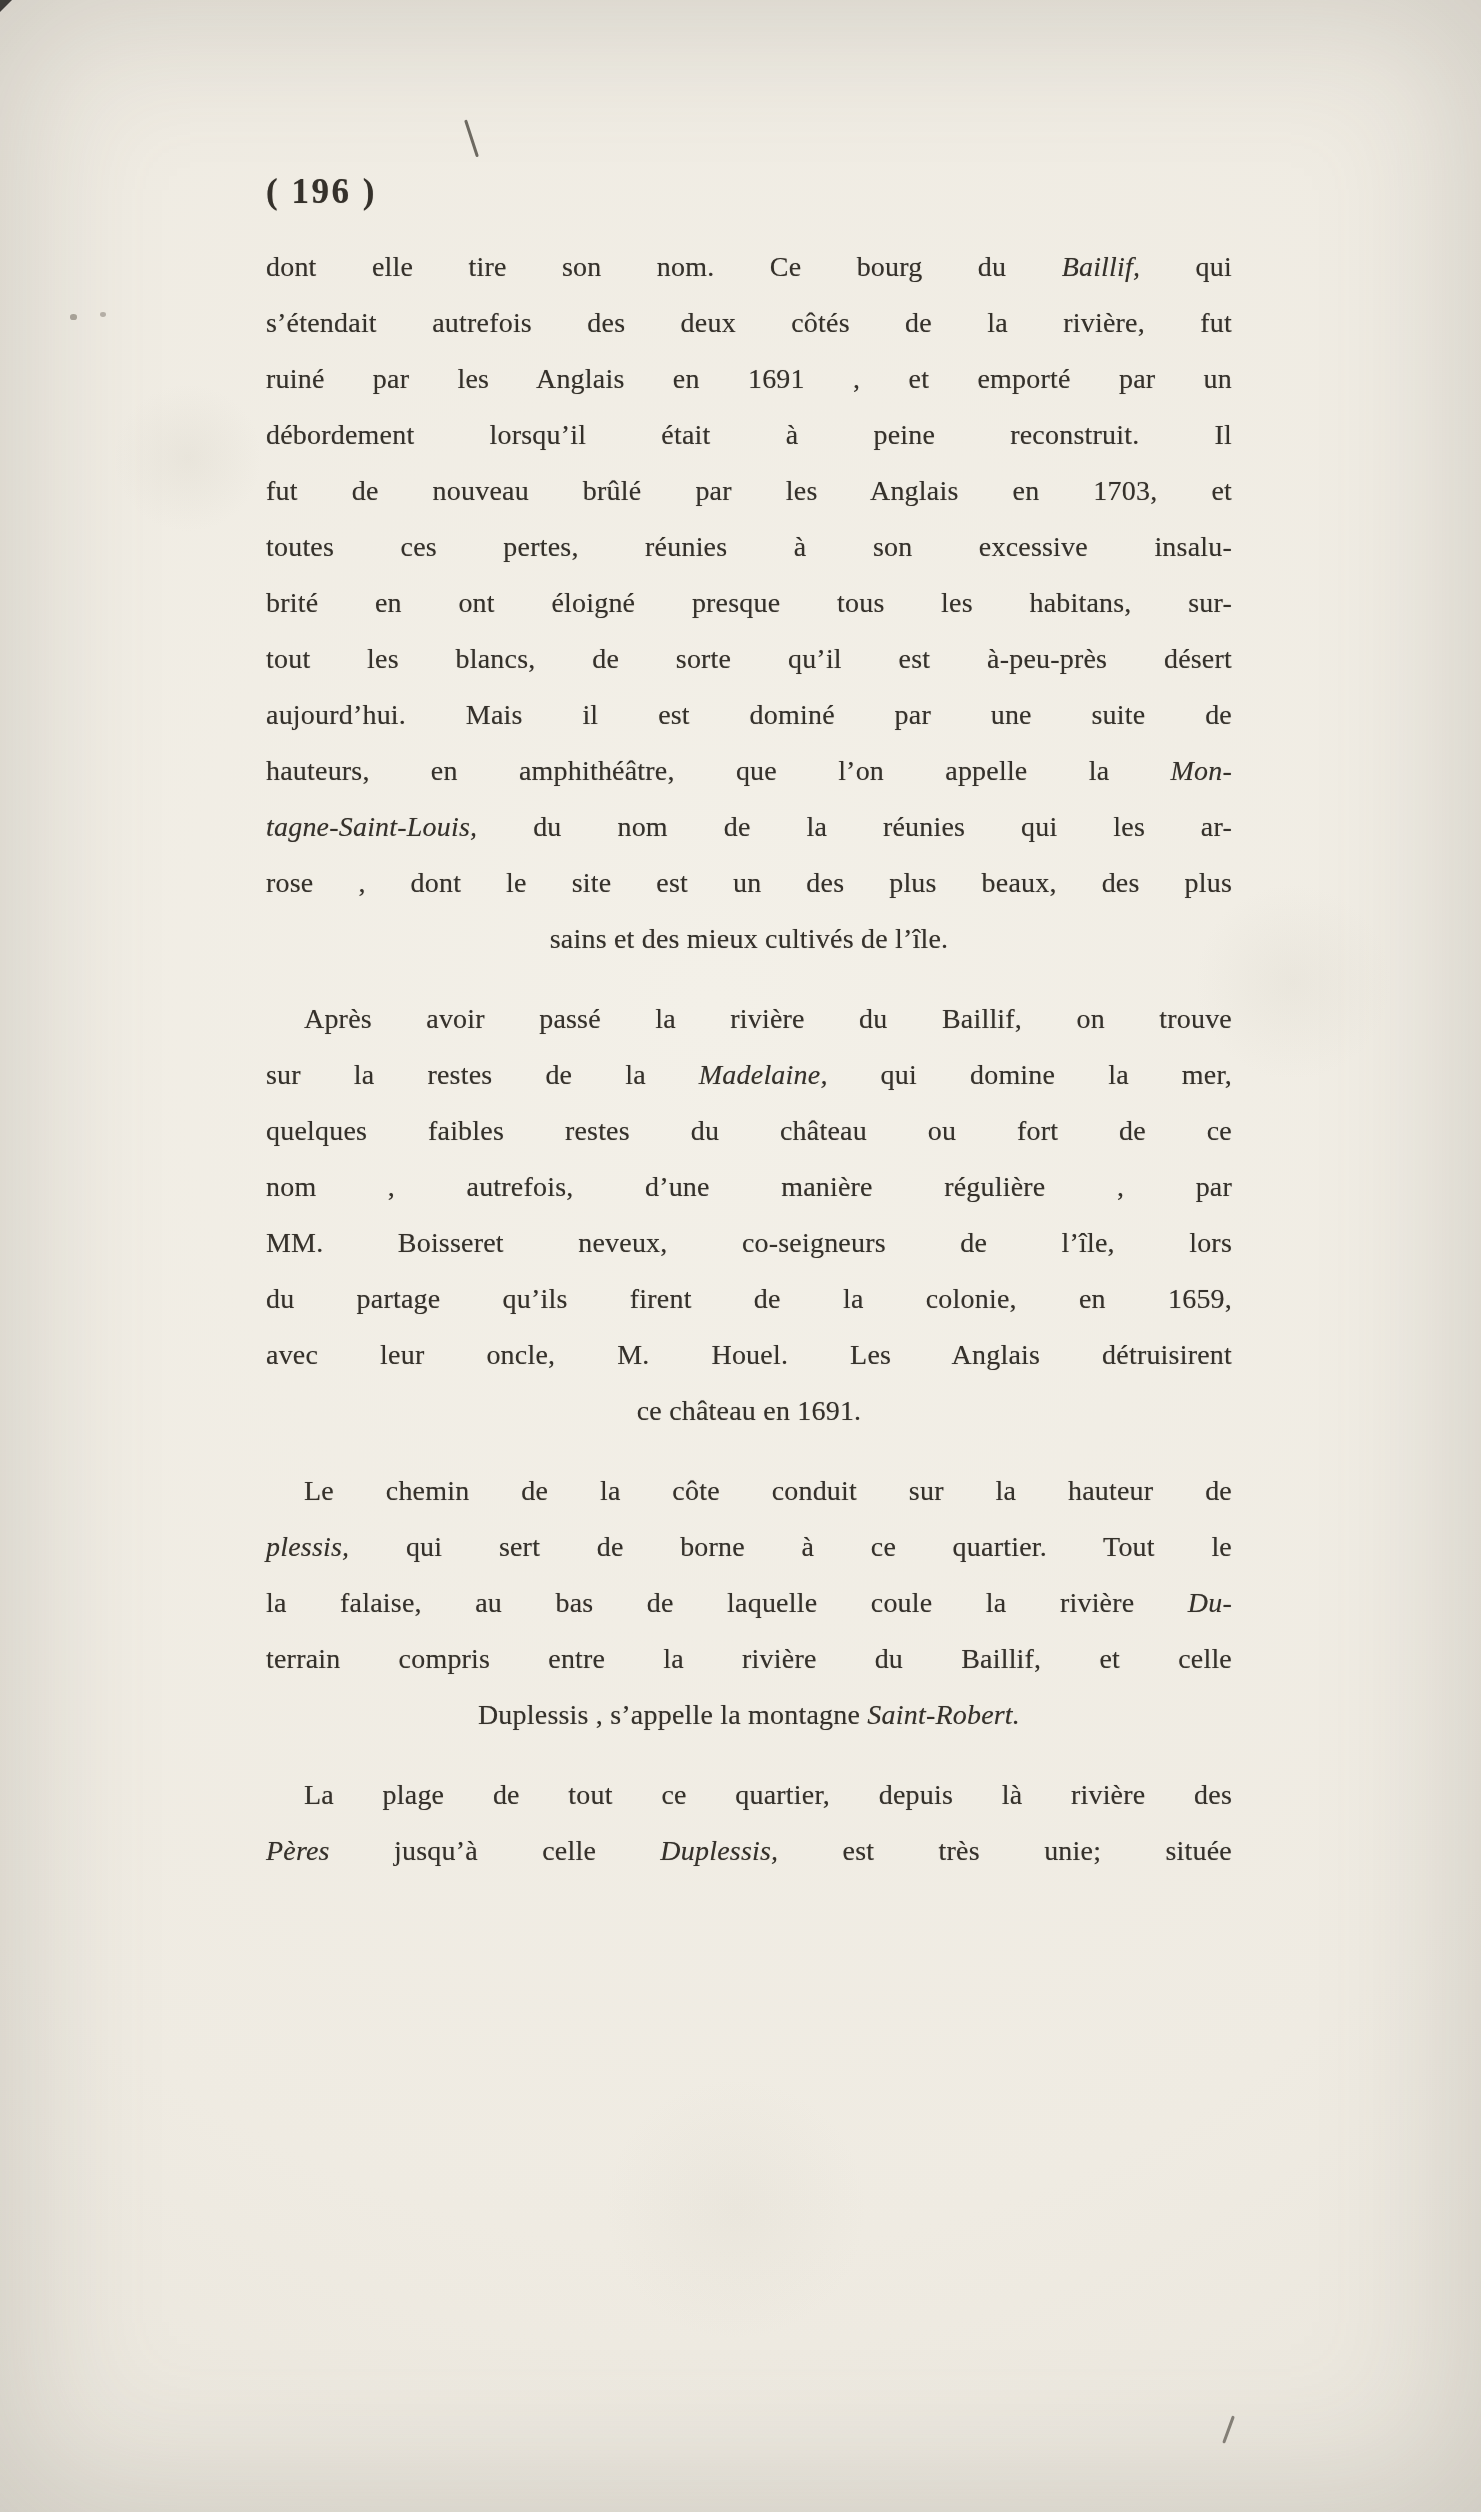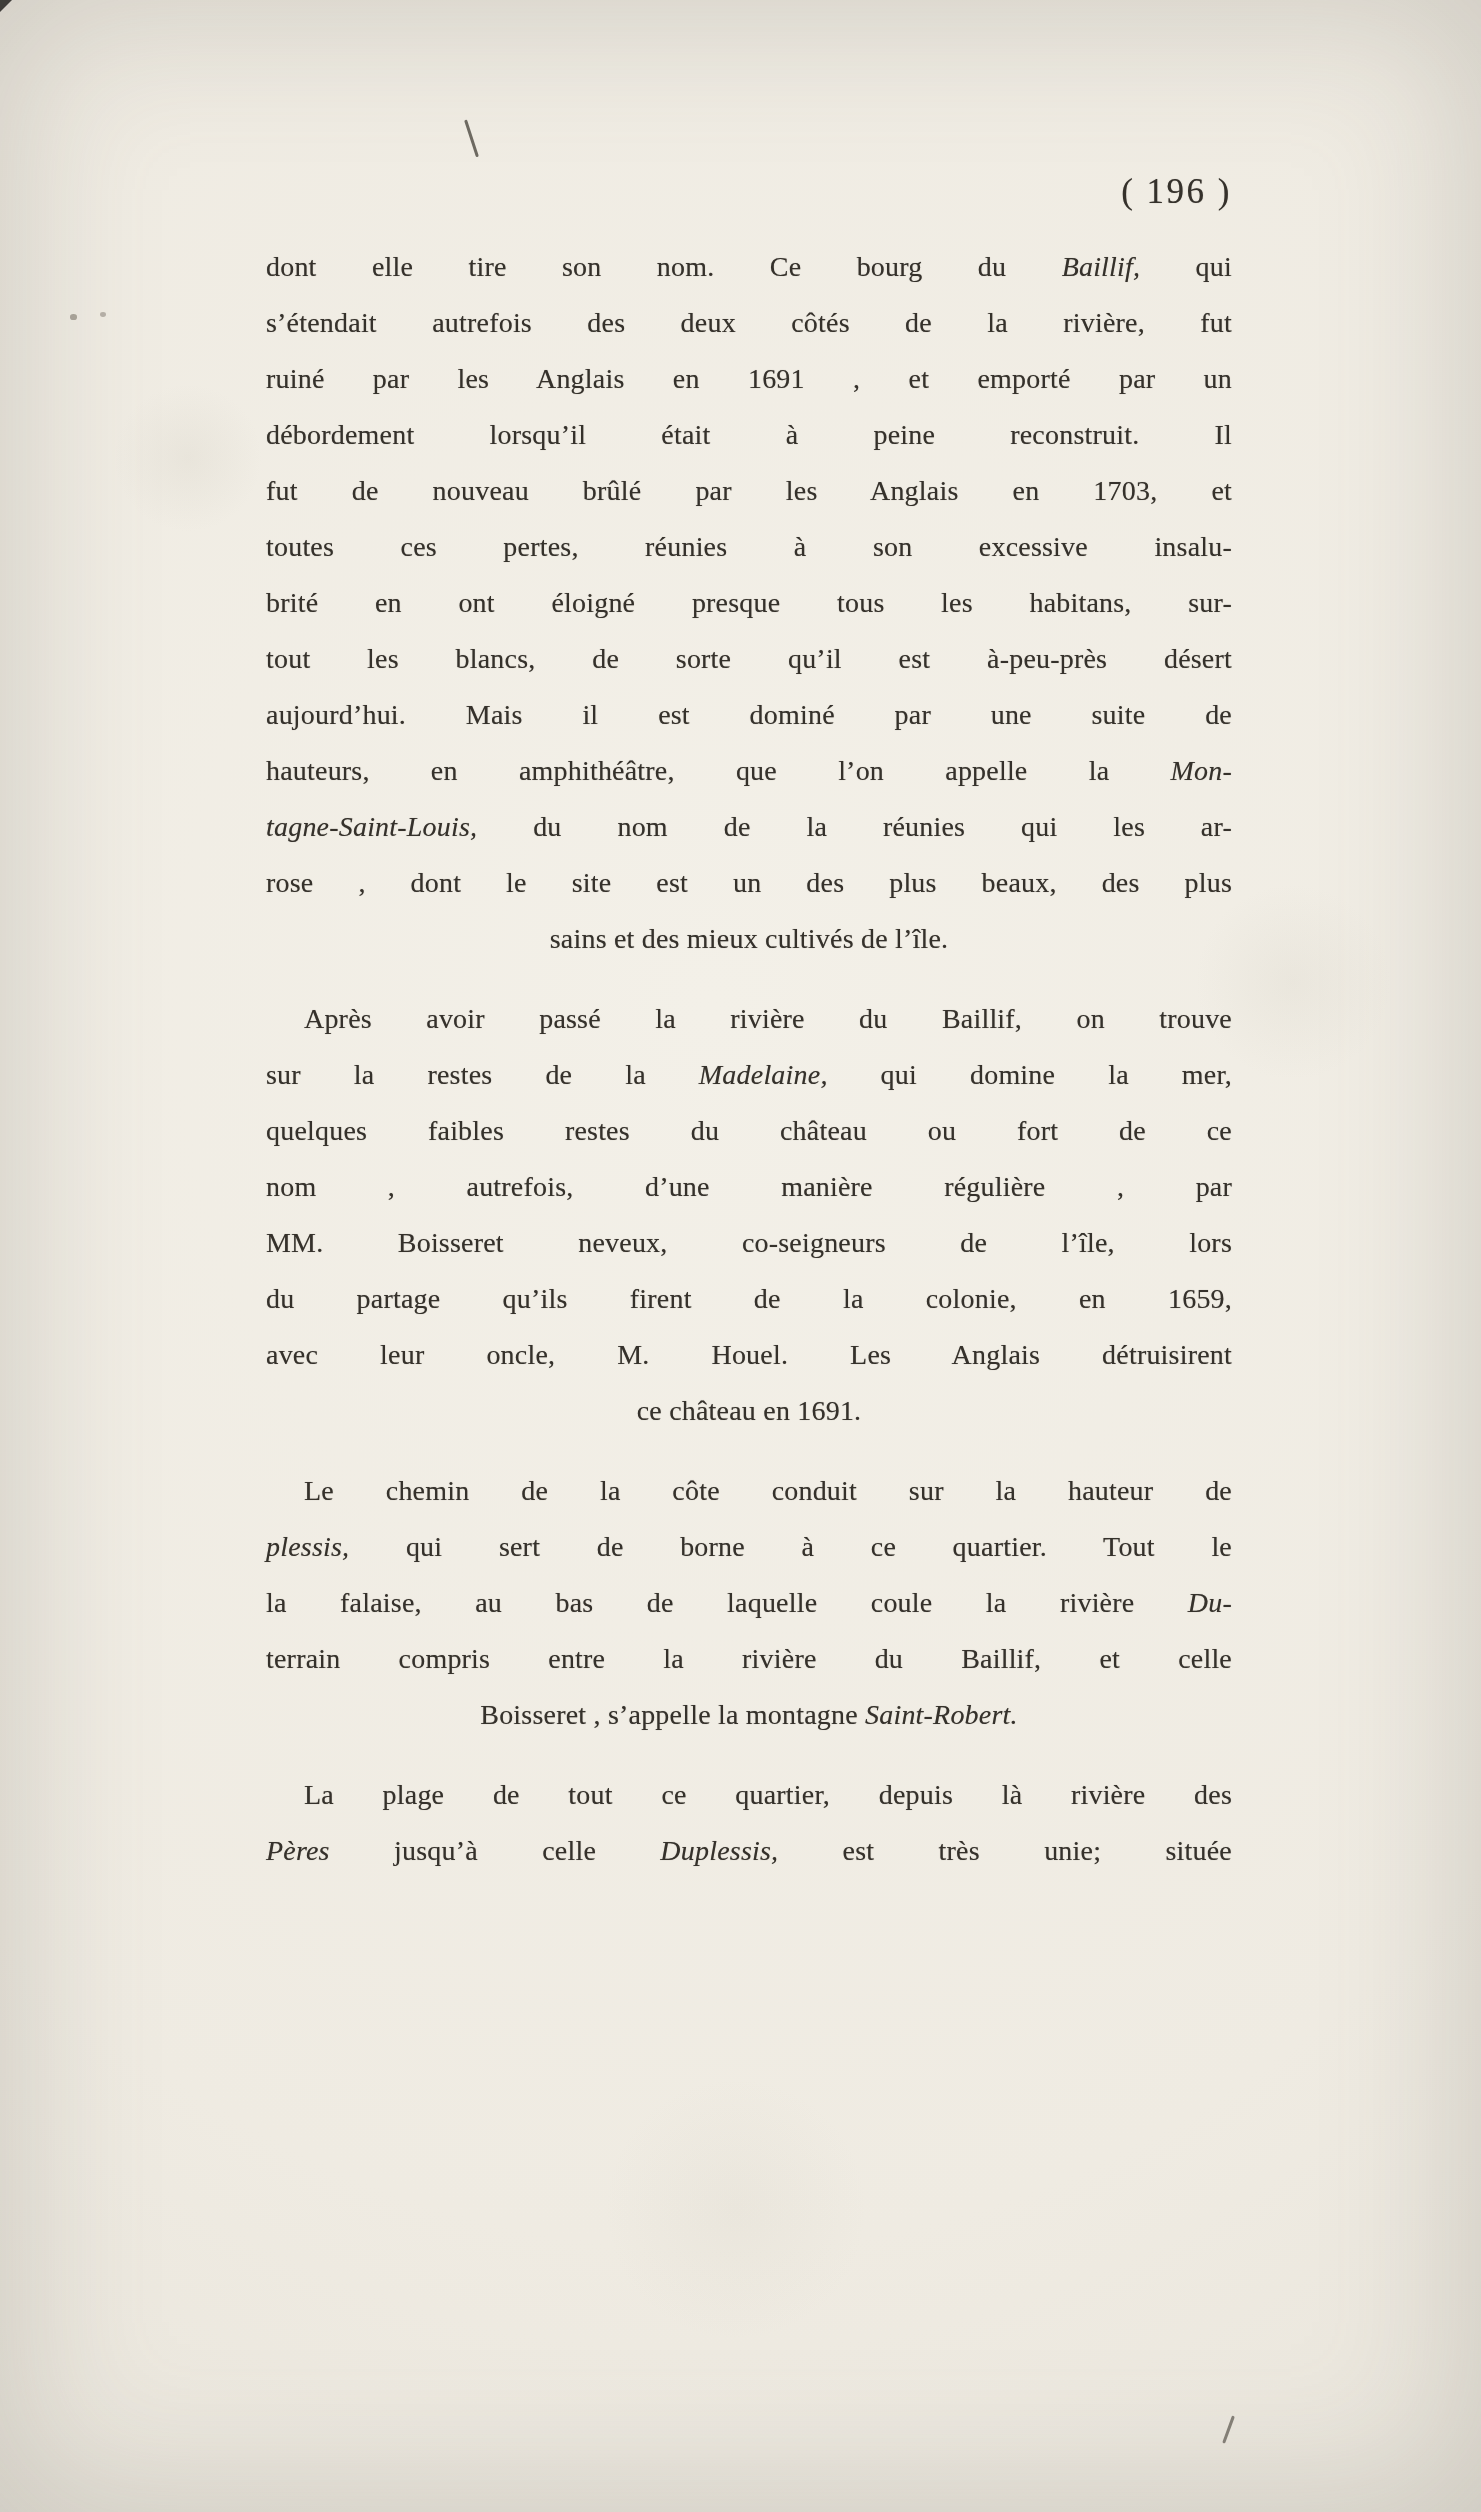--- a/index.html
+++ b/index.html
@@ -20,24 +20,25 @@
   .vignette {
     position: absolute; inset: 0;
     box-shadow: inset 0 0 139px 23px rgba(110,105,95,0.22);
     pointer-events: none;
   }
   .page-header {
     position: absolute;
     top: 172px;
     left: 266px;
     width: 966px;
-    text-align: right;
+    text-align: left;
     font-size: 35px;
     letter-spacing: 2.5px;
     text-shadow: 0 0 0.8px rgba(53,49,43,0.45);
+    font-weight: bold;
   }
   .text-block {
     position: absolute;
     top: 239px;
     left: 266px;
     width: 966px;
     font-size: 28px;
     letter-spacing: 0.2px;
     text-shadow: 0 0 0.8px rgba(53,49,43,0.45);
   }
@@ -112,21 +113,21 @@
       <div class="line just"><span>quelques faibles restes du château ou fort de ce</span></div>
       <div class="line just"><span>nom , autrefois, d’une manière régulière , par</span></div>
       <div class="line just"><span>MM. Boisseret neveux, co-seigneurs de l’île, lors</span></div>
       <div class="line just"><span>du partage qu’ils firent de la colonie, en 1659,</span></div>
       <div class="line just"><span>avec leur oncle, M. Houel. Les Anglais détruisirent</span></div>
       <div class="line"><span>ce château en 1691.</span></div>
       <div class="line just indent"><span>Le chemin de la côte conduit sur la hauteur de</span></div>
       <div class="line just"><span class="it">plessis,</span><span> qui sert de borne à ce quartier. Tout le</span></div>
       <div class="line just"><span>la falaise, au bas de laquelle coule la rivière </span><span class="it">Du-</span></div>
       <div class="line just"><span>terrain compris entre la rivière du Baillif, et celle</span></div>
-      <div class="line"><span>Boisseret , s’appelle la montagne </span><span class="it">Saint-Robert.</span></div>
+      <div class="line"><span>Duplessis , s’appelle la montagne </span><span class="it">Saint-Robert.</span></div>
       <div class="line just indent"><span>La plage de tout ce quartier, depuis là rivière des</span></div>
       <div class="line just"><span class="it">Pères</span><span> jusqu’à celle </span><span class="it">Duplessis,</span><span> est très unie; située</span></div>
     </div>
 
   <div class="corner-mark"></div>
   <div class="stray-top"></div>
   <div class="ink-dot-a"></div>
   <div class="ink-dot-b"></div>
   <div class="stray-bottom"></div>
   <div class="vignette"></div>

